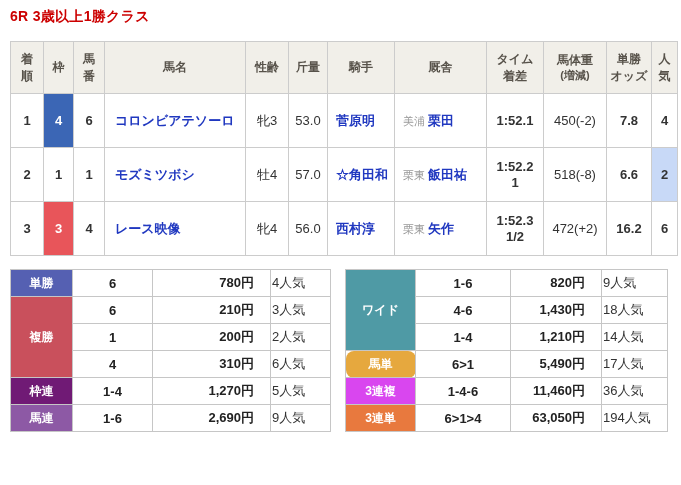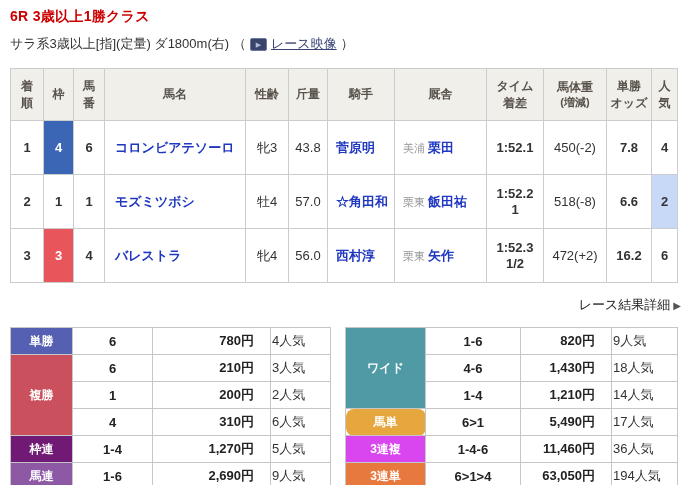--- a/index.html
+++ b/index.html
@@ -47,38 +47,29 @@
   .arrow { color:#555; font-size:10px; margin-left:3px; }
 
   
   .payouts { display:flex; gap:14px; margin-top:13px; }
   .pay td, .pay th { border:1px solid #c6c6c6; height:27px; font-size:13px; background:#fff; }
   .pay th { color:#fff; font-size:12px; font-weight:bold; text-align:center; padding:0 2px; }
   .pay td.sel { text-align:center; font-weight:bold; color:#222; }
   .pay td.amt { text-align:right; padding-right:16px; font-weight:bold; color:#222; }
   .pay td.pop { text-align:left; padding-right:7px; color:#333; }
   .pay-l th { width:62px; } .pay-l td.sel { width:80px; } .pay-l td.amt { width:118px; } .pay-l td.pop { width:60px; }
-  .pay-r th { width:80px; } .pay-r td.sel { width:95px; } .pay-r td.amt { width:91px; } .pay-r td.pop { width:66px; }
+  .pay-r th { width:70px; } .pay-r td.sel { width:95px; } .pay-r td.amt { width:91px; } .pay-r td.pop { width:66px; }
 </style>
 </head>
 <body>
 
 <div class="page">
 
   <div class="race-title">6R 3歳以上1勝クラス</div>
 
-  <div class="race-sub">
-    <span>サラ系3歳以上[指](定量) ダ1800m(右)</span>
-    <span>（</span>
-    <span class="video-icon">
-        <span>▶</span>
-      </span>
-    <a class="video-label" href="#">レース映像</a>
-    <span>）</span>
-  </div>
 
   <table class="results">
     <colgroup>
       <col style="width:33px">
         <col style="width:30px">
         <col style="width:31px">
         <col style="width:141px">
       <col style="width:43px">
         <col style="width:39px">
         <col style="width:67px">
@@ -134,21 +125,21 @@
           </th>
       </tr>
     </thead>
     <tbody>
       <tr>
         <td class="b">1</td>
         <td class="frame" style="background-color: rgb(59, 102, 181); color: rgb(255, 255, 255);">4</td>
         <td class="b">6</td>
         <td class="horse-name"><a class="lnk" href="#">コロンビアテソーロ</a></td>
         <td>牝3</td>
-        <td>43.8</td>
+        <td>53.0</td>
         <td class="jockey"><a class="lnk" href="#">菅原明</a></td>
         <td class="stable"><span class="region">美浦</span><a class="lnk" href="#">栗田</a></td>
         <td class="time">
             <div>1:52.1</div>
             <div></div>
           </td>
         <td class="bw">450(-2)</td>
         <td class="b">7.8</td>
         <td class="b">4</td>
       </tr>
@@ -166,39 +157,36 @@
             <div>1</div>
           </td>
         <td class="bw">518(-8)</td>
         <td class="b">6.6</td>
         <td class="b" style="background-color: rgb(200, 217, 247);">2</td>
       </tr>
       <tr>
         <td class="b">3</td>
         <td class="frame" style="background-color: rgb(232, 85, 90); color: rgb(255, 255, 255);">3</td>
         <td class="b">4</td>
-        <td class="horse-name"><a class="lnk" href="#">バレストラ</a></td>
+        <td class="horse-name"><a class="lnk" href="#">レース映像</a></td>
         <td>牝4</td>
         <td>56.0</td>
         <td class="jockey"><a class="lnk" href="#">西村淳</a></td>
         <td class="stable"><span class="region">栗東</span><a class="lnk" href="#">矢作</a></td>
         <td class="time">
             <div>1:52.3</div>
             <div>1/2</div>
           </td>
         <td class="bw">472(+2)</td>
         <td class="b">16.2</td>
         <td class="b">6</td>
       </tr>
     </tbody>
   </table>
 
-  <div class="details-row">
-    <a href="#"><span>レース結果詳細</span><span class="arrow">▶</span></a>
-  </div>
 
   <div class="payouts">
 
     <table class="pay pay-l">
       <tbody>
         <tr>
           <th style="background-color: rgb(85, 96, 178);">単勝</th>
           <td class="sel">6</td>
           <td class="amt">780円</td>
           <td class="pop">4人気</td>

